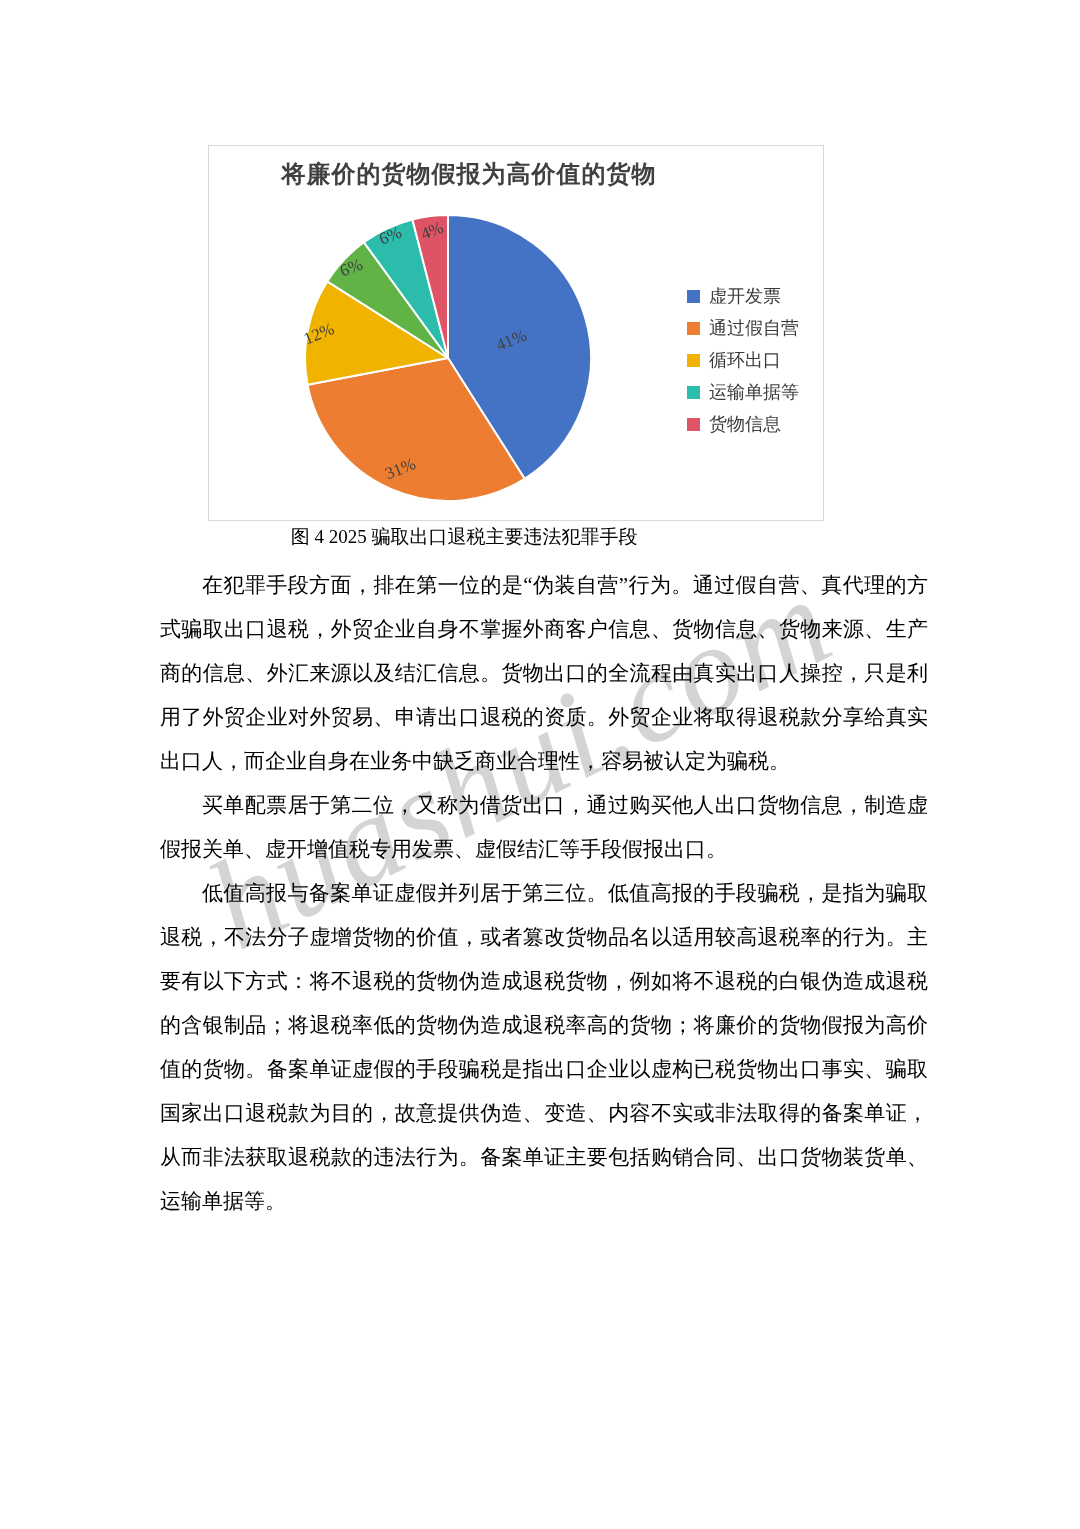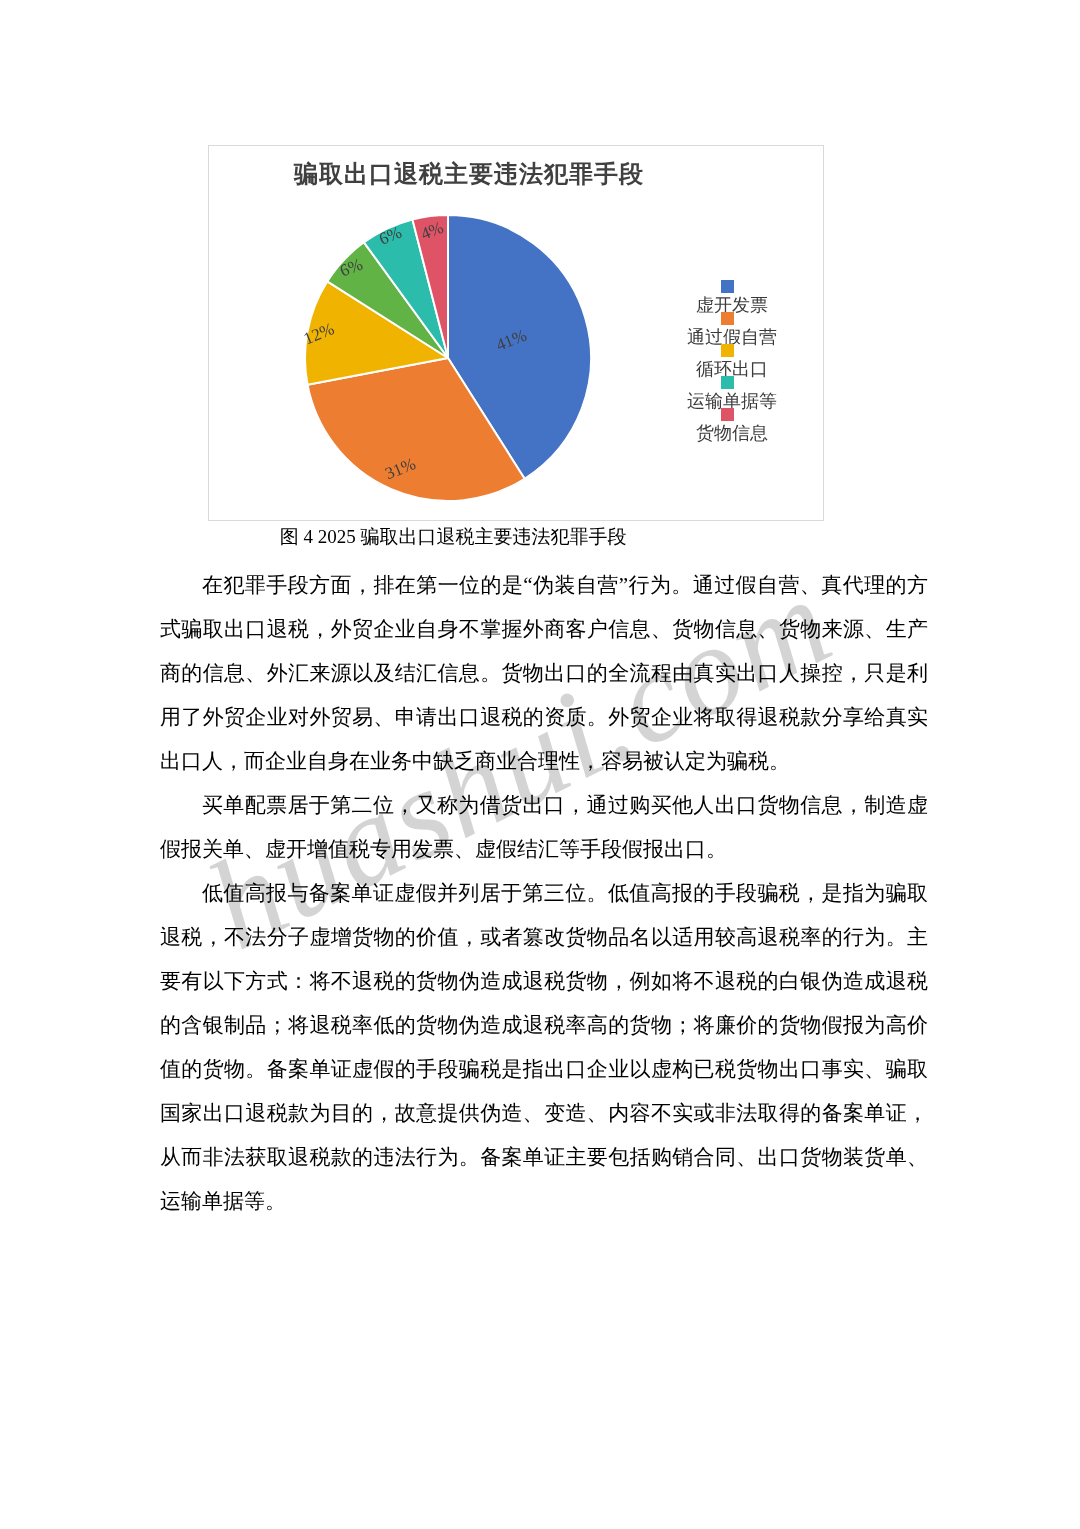--- a/index.html
+++ b/index.html
@@ -60,36 +60,36 @@
     display:flex;
     flex-direction:column;
   }
   .legend-item{
     display:flex;
     align-items:center;
     height:32px;
     font-size:18px;
     color:#3a3a3a;
     white-space:nowrap;
-    flex-direction:column;
   }
   .legend-swatch{
     width:13px;height:13px;
     margin-right:9px;
     flex:0 0 13px;
   }
   
   .caption{
     position:absolute;
     left:0;top:524px;
     width:906px;
     text-align:center;
     font-size:19px;
     color:#000;
     z-index:2;
+    padding-left:11px;
   }
   
   .body-text{
     position:absolute;
     left:160px;top:563px;
     width:768px;
     font-size:21px;
     line-height:44px;
     text-align:justify;
     text-justify:inter-ideograph;
@@ -111,21 +111,21 @@
   }
 </style>
 </head>
 <body>
 
 <div class="page">
 
   <div class="watermark">huashui.com</div>
 
   <figure class="chart-box" style="margin:0">
-    <div class="chart-title">骗取出口退税主要违法犯罪手段</div>
+    <div class="chart-title">将廉价的货物假报为高价值的货物</div>
     <svg class="pie-svg" id="pie-svg" width="614" height="374" viewBox="0 0 614 374">
         <path d="M 239 212 L 239.00 69.00 A 143 143 0 0 1 315.62 332.74 Z" fill="#4472C4" stroke="#ffffff" stroke-width="2" stroke-linejoin="round"></path>
         <text x="302.2" y="199.6" class="pie-label" transform="rotate(-22 302.2 193.6)">41%</text>
         <path d="M 239 212 L 315.62 332.74 A 143 143 0 0 1 98.53 238.80 Z" fill="#ED7D31" stroke="#ffffff" stroke-width="2" stroke-linejoin="round"></path>
         <text x="191.3" y="328.2" class="pie-label" transform="rotate(-22 191.3 322.2)">31%</text>
         <path d="M 239 212 L 98.53 238.80 A 143 143 0 0 1 118.26 135.38 Z" fill="#F0B400" stroke="#ffffff" stroke-width="2" stroke-linejoin="round"></path>
         <text x="109.8" y="193.3" class="pie-label" transform="rotate(-22 109.8 187.3)">12%</text>
         <path d="M 239 212 L 118.26 135.38 A 143 143 0 0 1 154.95 96.31 Z" fill="#61B346" stroke="#ffffff" stroke-width="2" stroke-linejoin="round"></path>
         <text x="142.1" y="127.0" class="pie-label" transform="rotate(-22 142.1 121.0)">6%</text>
         <path d="M 239 212 L 154.95 96.31 A 143 143 0 0 1 203.44 73.49 Z" fill="#2BBCAB" stroke="#ffffff" stroke-width="2" stroke-linejoin="round"></path>

